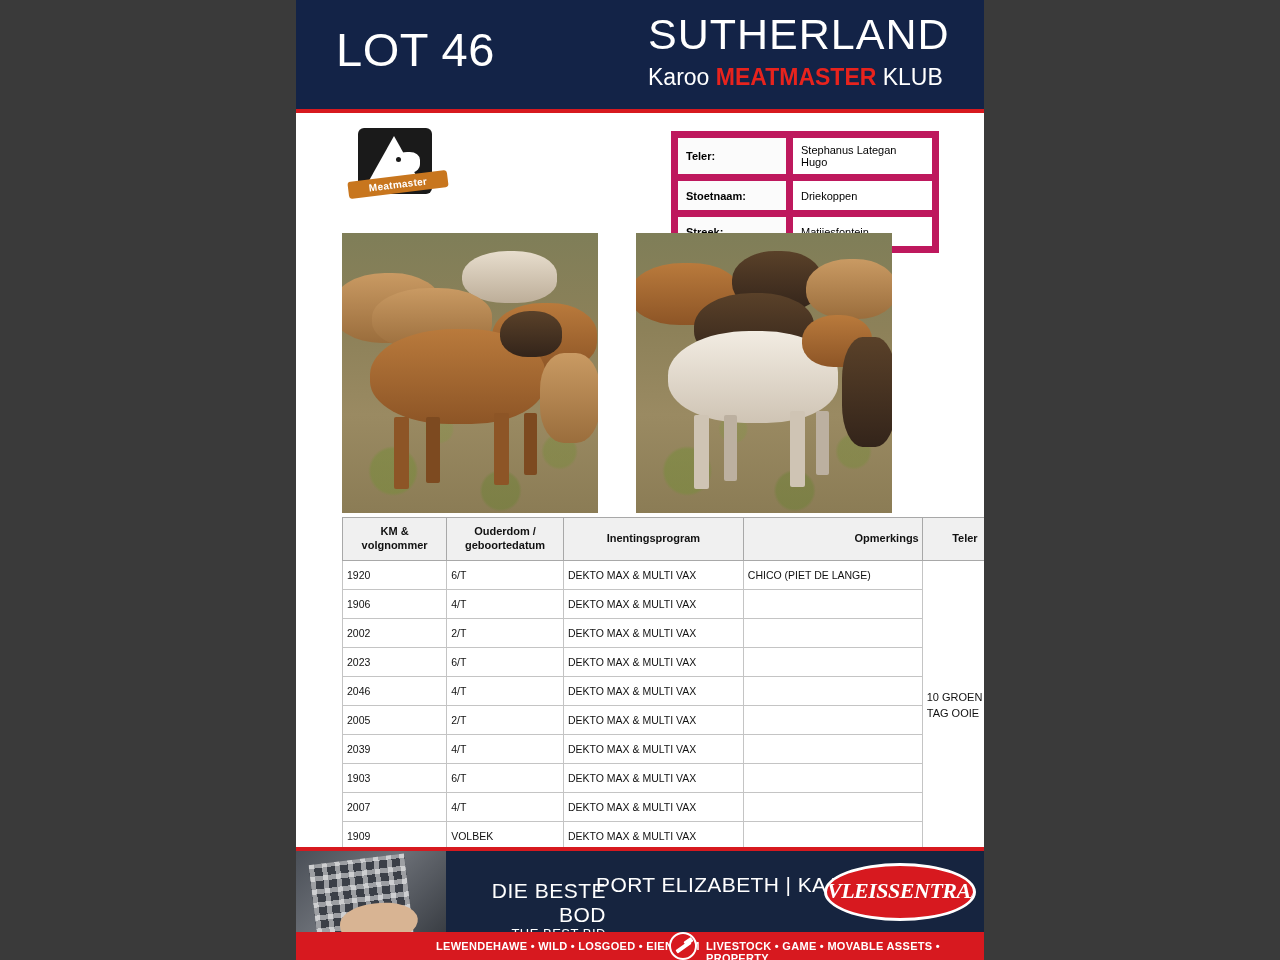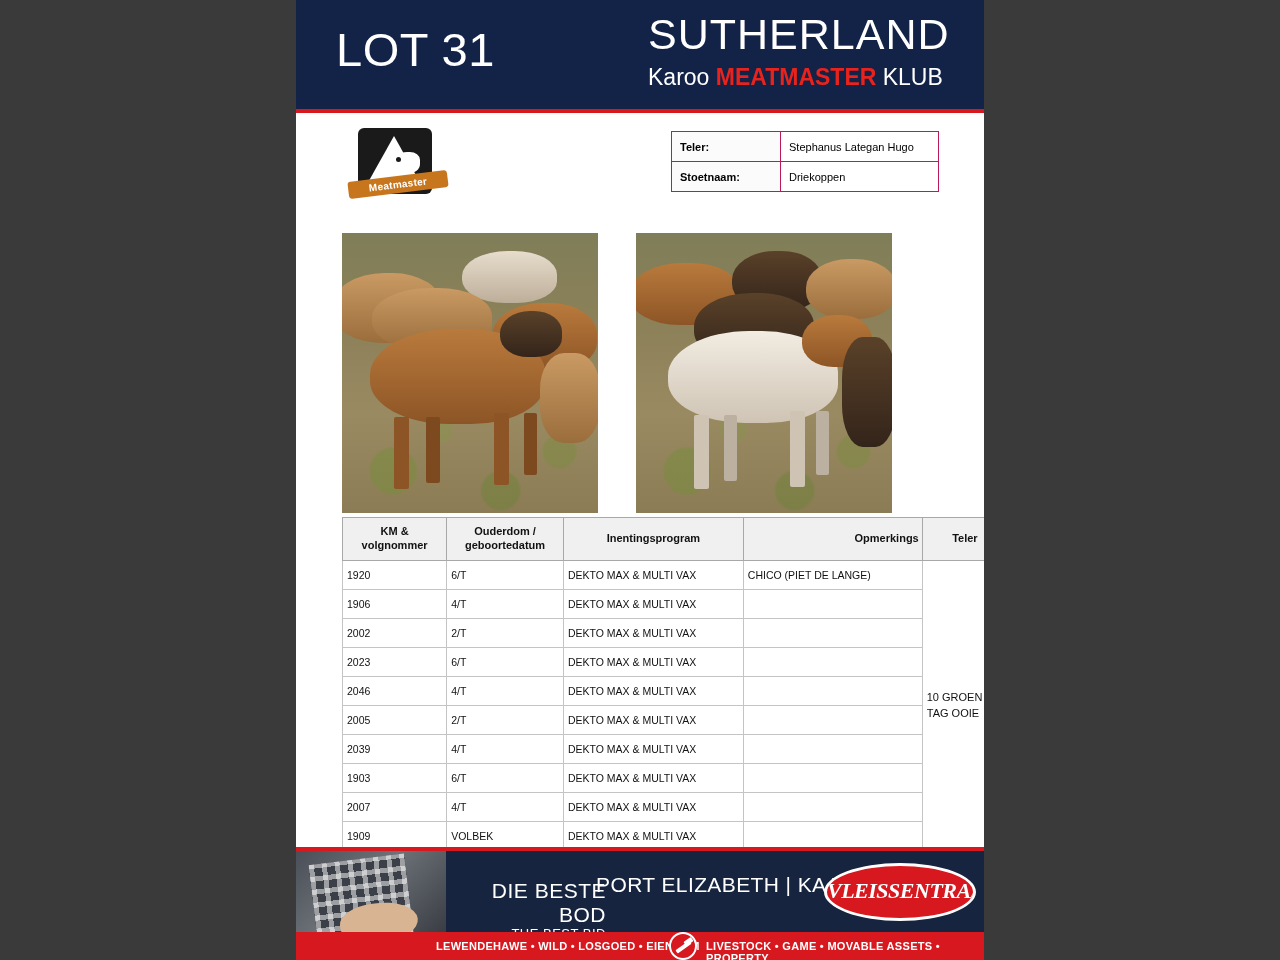--- a/index.html
+++ b/index.html
@@ -129,21 +129,21 @@
   
   .info-table {
     position: absolute;
     left: 375px;
     top: 18px;
     width: 268px;
     border-collapse: collapse;
     font-size: 11px;
   }
   .info-table td {
-    border: 1px solid #be185d;
+    border: 7px solid #be185d;
     padding: 6px 8px;
     height: 17px;
     color: #000;
   }
   .info-table td.lbl {
     width: 92px;
     font-weight: bold;
     background: #fbfbfb;
   }
   
@@ -331,21 +331,21 @@
     transform: rotate(-35deg);
     border-radius: 1px;
   }
 </style>
 </head>
 <body>
 
 <div id="page">
 
   <div class="header">
-    <div class="lot-title">LOT 31</div>
+    <div class="lot-title">LOT 46</div>
     <div class="sutherland">SUTHERLAND</div>
     <div class="klub-line"><span>Karoo </span><span class="red">MEATMASTER</span><span> KLUB</span></div>
   </div>
 
   <div class="body-area">
 
     <div class="logo-wrap">
       <div class="logo-badge">
         <div class="logo-tri"></div>
         <div class="logo-head"></div>
@@ -355,20 +355,24 @@
 
     <table class="info-table">
       <tbody>
           <tr>
         <td class="lbl">Teler:</td>
         <td>Stephanus Lategan Hugo</td>
       </tr>
       <tr>
         <td class="lbl">Stoetnaam:</td>
         <td>Driekoppen</td>
+      </tr>
+      <tr>
+        <td class="lbl">Streek:</td>
+        <td>Matjiesfontein</td>
       </tr>
     </tbody>
       </table>
 
     <div class="photo left">
       <div class="ground"></div>
       <div class="sheep body-mid" style="left:-10px; top:40px; width:110px; height:70px;"></div>
       <div class="sheep body-white" style="left:120px; top:18px; width:95px; height:52px; background:linear-gradient(180deg,#e7ddcd,#bdae99);"></div>
       <div class="sheep body-mid" style="left:30px; top:55px; width:120px; height:62px;"></div>
       <div class="sheep body-tan" style="left:150px; top:70px; width:105px; height:68px;"></div>

